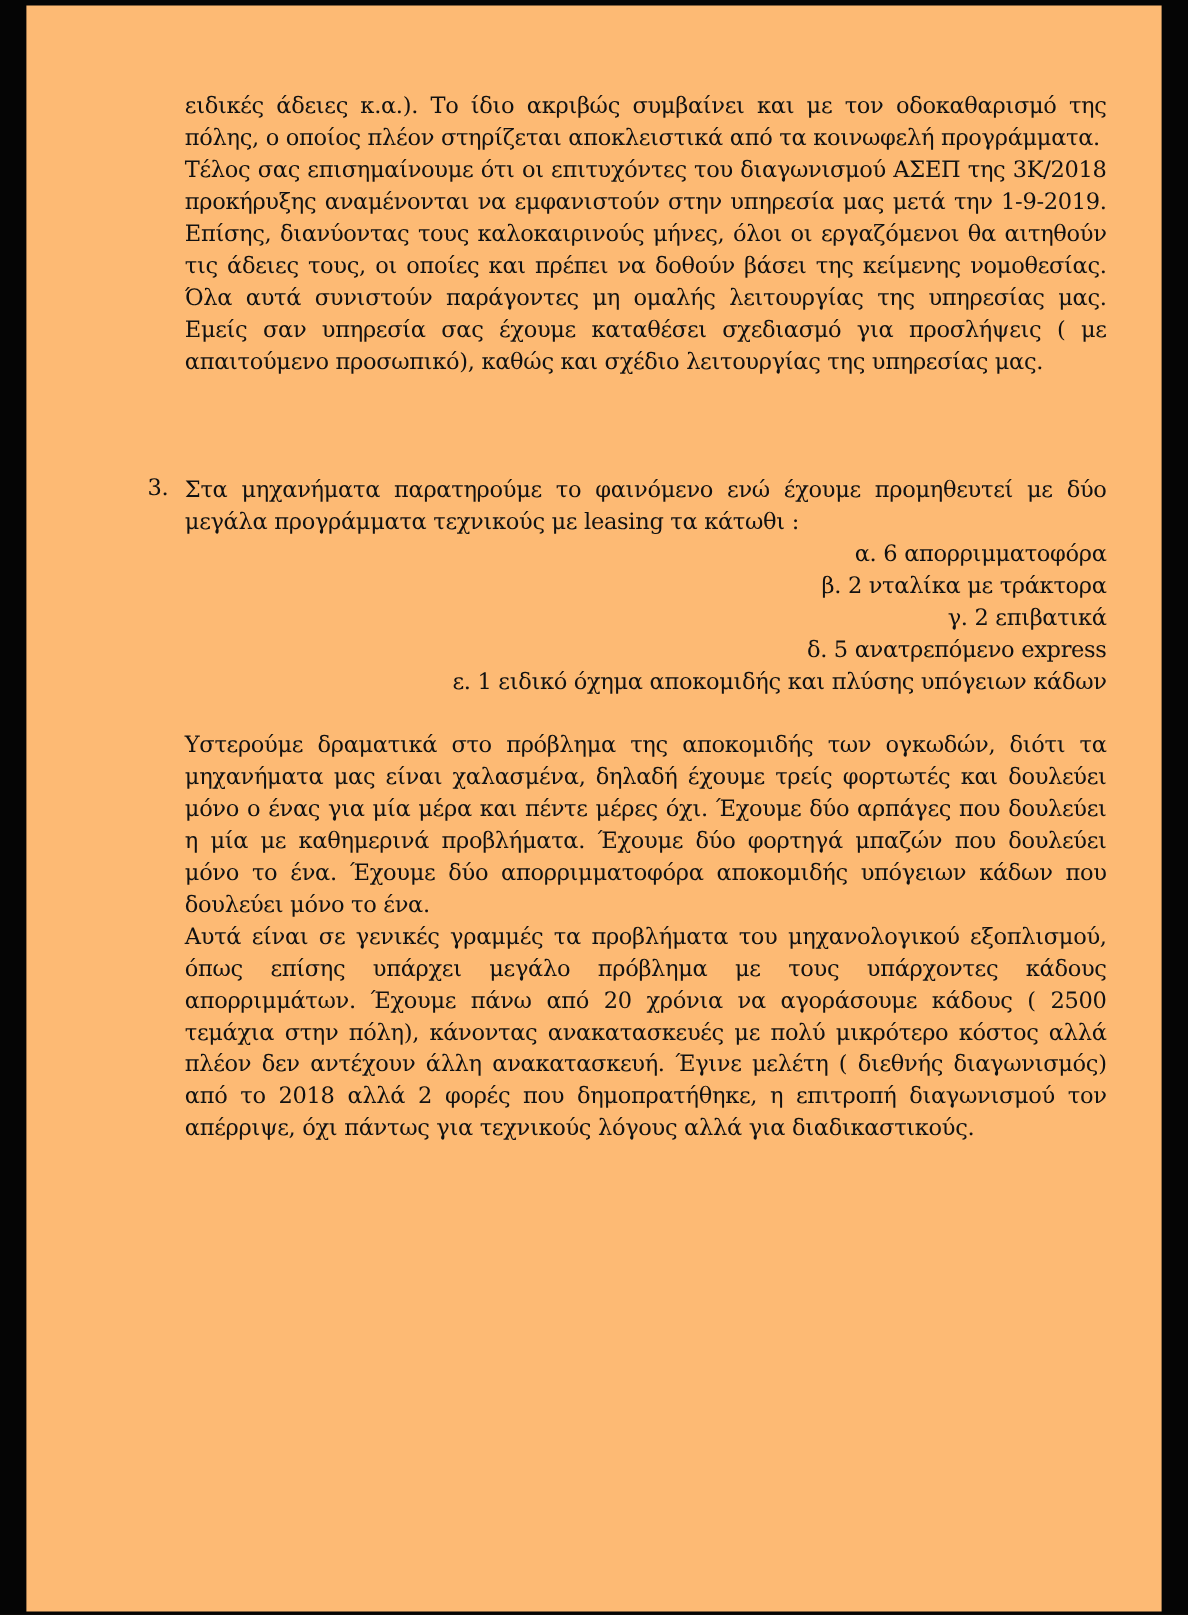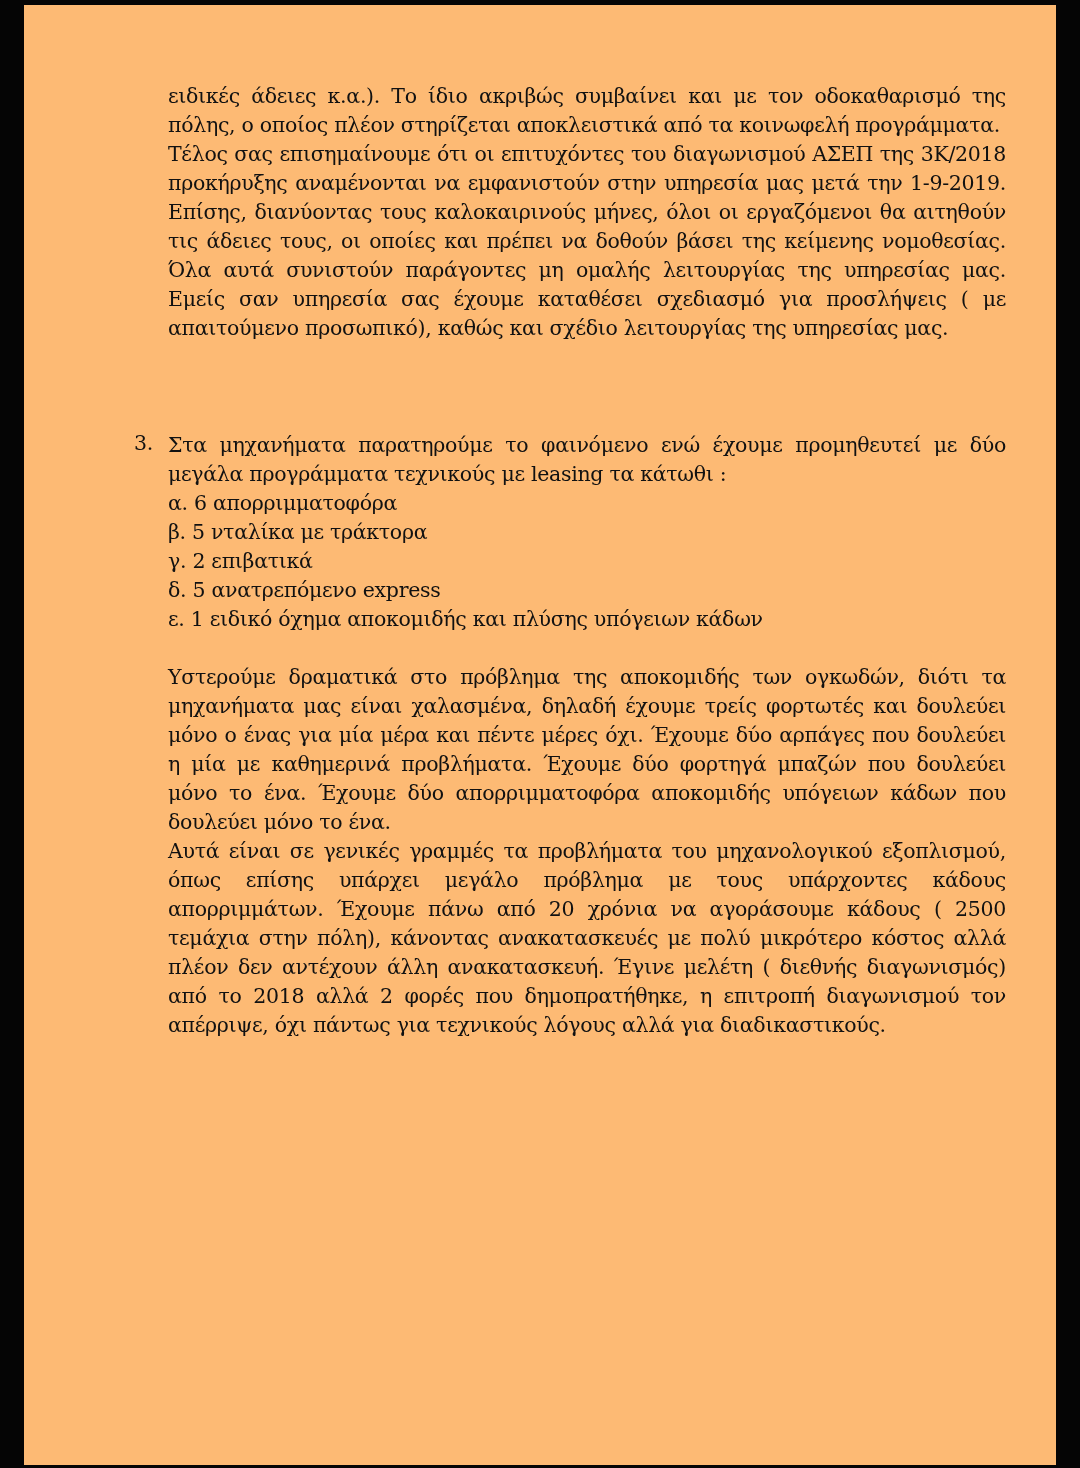--- a/index.html
+++ b/index.html
@@ -43,39 +43,40 @@
       left: -34px;
       top: 0;
     }
     .sub-list {
       list-style: none;
       margin: 0;
       padding: 0 0 0 0;
     }
     .sub-list li {
       line-height: 29px;
+      text-align: right;
     }
     .gap { height: 29px; }
   </style>
 </head>
 <body>
 
 <div class="page">
 
   <div class="content block-top">
     <p class="para">ειδικές άδειες κ.α.). Το ίδιο ακριβώς συμβαίνει και με τον οδοκαθαρισμό της πόλης, ο οποίος πλέον στηρίζεται αποκλειστικά από τα κοινωφελή προγράμματα.</p>
     <p class="para">Τέλος σας επισημαίνουμε ότι οι επιτυχόντες του διαγωνισμού ΑΣΕΠ της 3Κ/2018 προκήρυξης αναμένονται να εμφανιστούν στην υπηρεσία μας μετά την 1-9-2019. Επίσης, διανύοντας τους καλοκαιρινούς μήνες, όλοι οι εργαζόμενοι θα αιτηθούν τις άδειες τους, οι οποίες και πρέπει να δοθούν βάσει της κείμενης νομοθεσίας. Όλα αυτά συνιστούν παράγοντες μη ομαλής λειτουργίας της υπηρεσίας μας. Εμείς σαν υπηρεσία σας έχουμε καταθέσει σχεδιασμό για προσλήψεις ( με απαιτούμενο προσωπικό), καθώς και σχέδιο λειτουργίας της υπηρεσίας μας.</p>
   </div>
 
   <div class="content block-3 numbered">
     <span class="num">3.</span>
     <p class="para">Στα μηχανήματα παρατηρούμε το φαινόμενο ενώ έχουμε προμηθευτεί με δύο μεγάλα προγράμματα τεχνικούς με leasing τα κάτωθι :</p>
     <ul class="sub-list">
       <li>α. 6 απορριμματοφόρα</li>
-      <li>β. 5 νταλίκα με τράκτορα</li>
+      <li>β. 2 νταλίκα με τράκτορα</li>
       <li>γ. 2 επιβατικά</li>
       <li>δ. 5 ανατρεπόμενο express</li>
       <li>ε. 1 ειδικό όχημα αποκομιδής και πλύσης υπόγειων κάδων</li>
     </ul>
     <div class="gap"></div>
     <p class="para">Υστερούμε δραματικά στο πρόβλημα της αποκομιδής των ογκωδών, διότι τα μηχανήματα μας είναι χαλασμένα, δηλαδή έχουμε τρείς φορτωτές και δουλεύει μόνο ο ένας για μία μέρα και πέντε μέρες όχι. Έχουμε δύο αρπάγες που δουλεύει η μία με καθημερινά προβλήματα. Έχουμε δύο φορτηγά μπαζών που δουλεύει μόνο το ένα. Έχουμε δύο απορριμματοφόρα αποκομιδής υπόγειων κάδων που δουλεύει μόνο το ένα.</p>
     <p class="para">Αυτά είναι σε γενικές γραμμές τα προβλήματα του μηχανολογικού εξοπλισμού, όπως επίσης υπάρχει μεγάλο πρόβλημα με τους υπάρχοντες κάδους απορριμμάτων. Έχουμε πάνω από 20 χρόνια να αγοράσουμε κάδους ( 2500 τεμάχια στην πόλη), κάνοντας ανακατασκευές με πολύ μικρότερο κόστος αλλά πλέον δεν αντέχουν άλλη ανακατασκευή. Έγινε μελέτη ( διεθνής διαγωνισμός) από το 2018 αλλά 2 φορές που δημοπρατήθηκε, η επιτροπή διαγωνισμού τον απέρριψε, όχι πάντως για τεχνικούς λόγους αλλά για διαδικαστικούς.</p>
   </div>
 
 </div>

